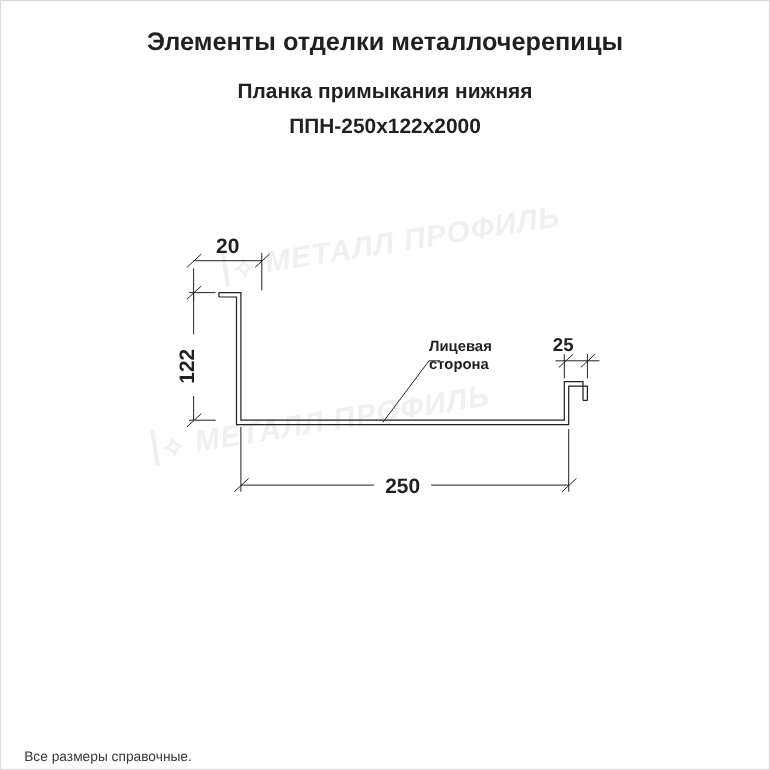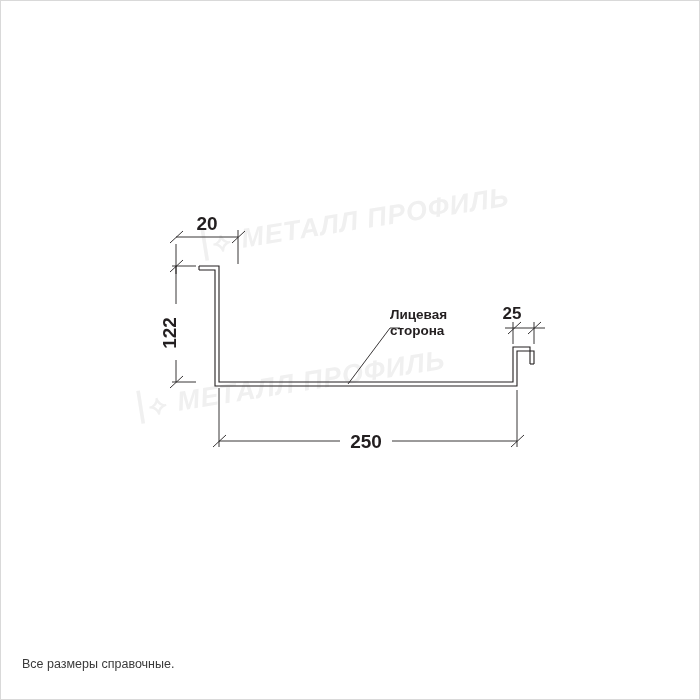--- a/index.html
+++ b/index.html
@@ -80,21 +80,21 @@
   .wm .wm-mark {
     display: inline-block;
     margin-right: 10px;
     font-style: normal;
   }
   .wm1 { left: 196px; top: 205px; transform: rotate(-9deg); }
   .wm2 { left: 132px; top: 368px; transform: rotate(-9deg); }
   .footer {
     position: absolute;
     left: 22px;
-    bottom: 26px;
+    bottom: 2px;
     font-size: 12.5px;
     line-height: 19px;
     color: #3a3a3a;
   }
   .footer div { white-space: nowrap; }
   svg text {
     font-family: "Liberation Sans", sans-serif;
     fill: #231f20;
   }
   .dim-label {
@@ -116,20 +116,25 @@
 
   <div class="watermarks">
     <div class="wm wm1">
       <span class="wm-mark">⎮⟡</span><span>МЕТАЛЛ ПРОФИЛЬ</span>
     </div>
     <div class="wm wm2">
       <span class="wm-mark">⎮⟡</span><span>МЕТАЛЛ ПРОФИЛЬ</span>
     </div>
   </div>
 
+  <div class="titles">
+    <div class="title-main">Элементы отделки металлочерепицы</div>
+    <div class="title-sub">Планка примыкания нижняя</div>
+    <div class="title-code">ППН-250х122х2000</div>
+  </div>
 
   <div class="drawing">
     <svg width="700" height="400" viewBox="0 0 700 400">
 
       <g stroke="#231f20" stroke-width="1.1" fill="none" stroke-linejoin="miter">
 
         <path d="M 199,134 L 219,134 L 219,250 L 513,250 L 513,215 L 530,215 L 530,232"></path>
 
         <path d="M 199,138 L 215,138 L 215,254 L 517,254 L 517,219 L 534,219 L 534,232"></path>
 

